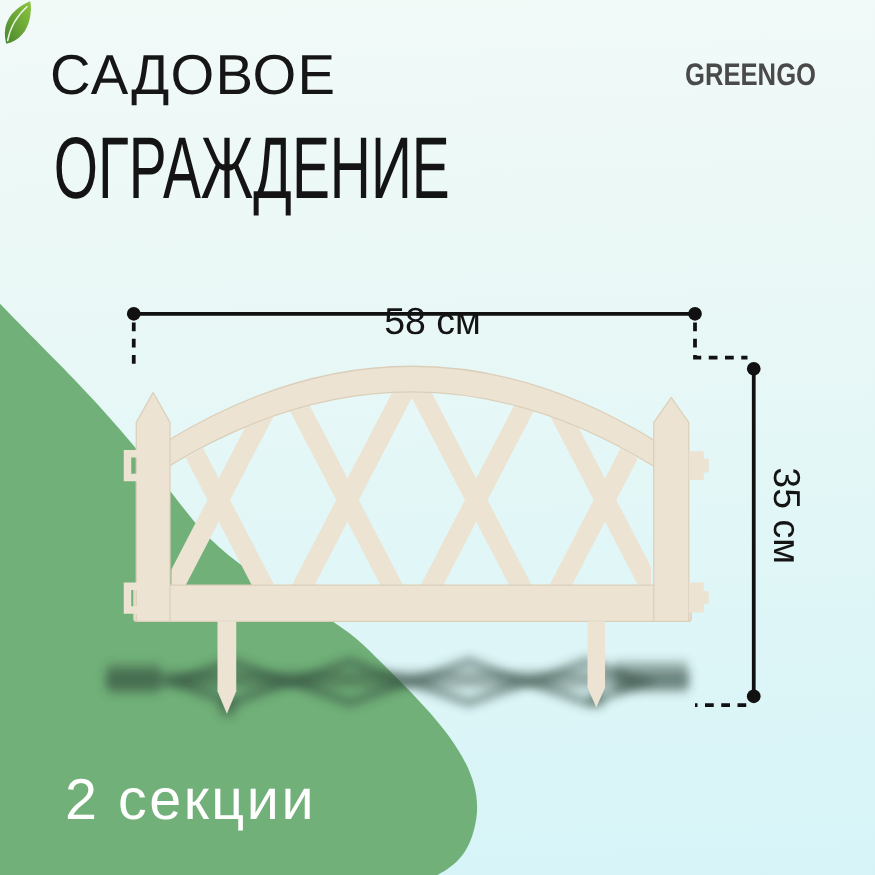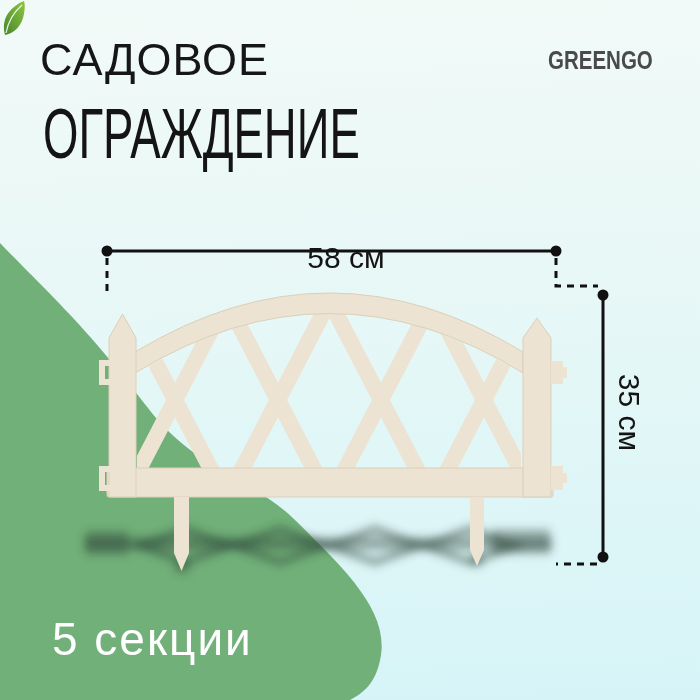--- a/index.html
+++ b/index.html
@@ -110,15 +110,15 @@
       </linearGradient>
     </defs>
     <path fill="url(#leafGrad)" d="M24,1 C8,8 1,20 5,35 C15,33 22,25 24,14 C25,8 25,4 24,1 Z"></path>
     <path fill="none" stroke="#e9f5e0" stroke-width="1.2" d="M22,5 C13,13 8,22 6,33"></path>
   </svg>
   <div class="txt brand">GREENGO</div>
 
   <div class="txt dim-w">58 см</div>
   <div class="txt dim-h">35 см</div>
 
-  <div class="txt sections">5 секции</div>
+  <div class="txt sections">2 секции</div>
 
 </div>
 
 </body></html>

